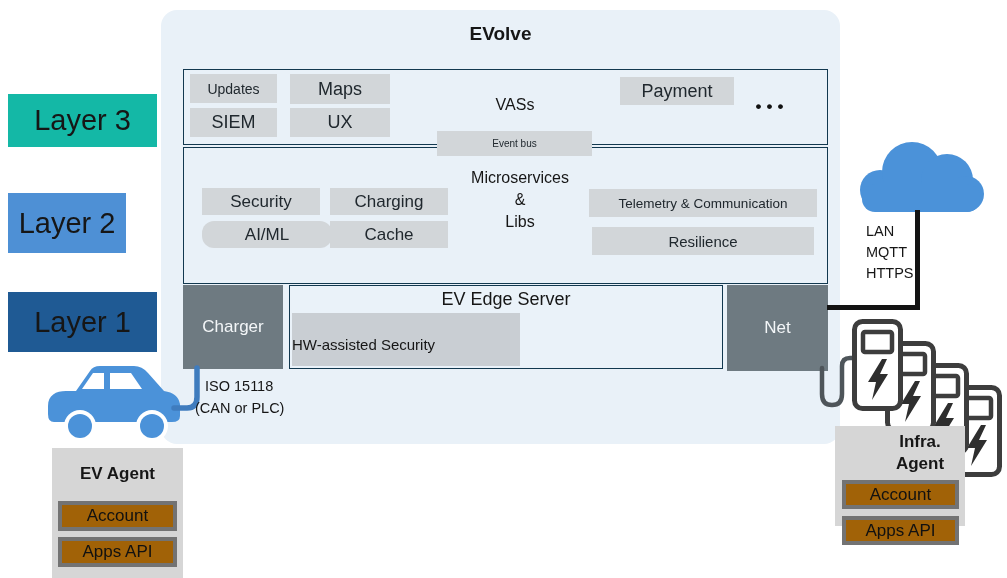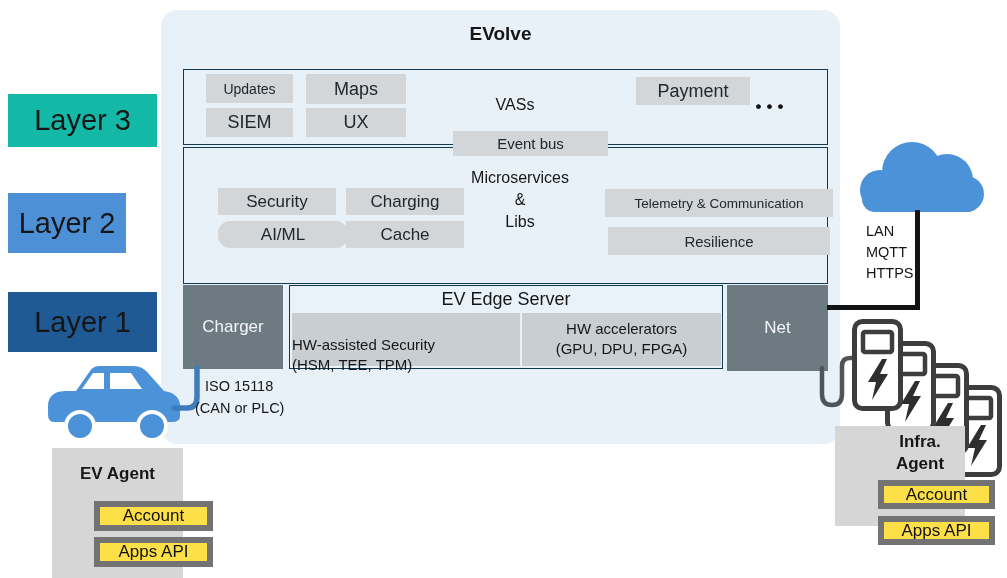--- a/index.html
+++ b/index.html
@@ -4,25 +4,25 @@
 <style>
   html,body{margin:0;padding:0;}
   body{
     width:1007px;height:578px;position:relative;overflow:hidden;
     background:#ffffff;
     font-family:"Liberation Sans", sans-serif;
     color:#161616;
   }
   .abs{position:absolute;box-sizing:border-box;}
   .center{display:flex;align-items:center;justify-content:center;text-align:center;}
-  .gbox{background:#d2d6d9;color:#20282e;margin-left:16px;}
+  .gbox{background:#d2d6d9;color:#20282e;}
   .panel{background:#e9f1f8;border-radius:16px;}
   .frame{border:1.5px solid #12384f;}
   .darkbox{background:#6e7a81;color:#f3f6f8;}
-  .whitebox{background:#fde047;border:6px solid #737373;color:#111;margin-left:36px;}
+  .whitebox{background:#a16207;border:4px solid #737373;color:#111;}
   .agentbox{background:#d6d6d6;}
   svg{display:block;}
 </style>
 </head>
 <body>
 
 <div class="abs panel" style="left:161px;top:10px;width:679px;height:434px;"></div>
 
 <div class="abs" style="left:161px;top:23px;width:679px;text-align:center;font-size:19px;font-weight:bold;">EVolve</div>
 
@@ -40,21 +40,21 @@
 <div class="abs gbox center" style="left:190px;top:74px;width:87px;height:29px;font-size:14px;">Updates</div>
 <div class="abs gbox center" style="left:290px;top:74px;width:100px;height:30px;font-size:18px;">Maps</div>
 <div class="abs gbox center" style="left:190px;top:108px;width:87px;height:29px;font-size:18px;">SIEM</div>
 <div class="abs gbox center" style="left:290px;top:108px;width:100px;height:29px;font-size:18px;">UX</div>
 <div class="abs center" style="left:455px;top:92px;width:120px;height:26px;font-size:16px;">VASs</div>
 <div class="abs gbox center" style="left:620px;top:77px;width:114px;height:28px;font-size:18px;">Payment</div>
 <div class="abs" style="left:744px;top:97px;width:56px;text-align:center;font-size:17px;font-weight:bold;letter-spacing:5px;color:#111;">•••</div>
 
 <div class="abs frame" style="left:183px;top:147px;width:645px;height:137px;"></div>
 
-<div class="abs gbox center" style="left:437px;top:131px;width:155px;height:25px;font-size:15px;z-index:6;">Event bus</div>
+<div class="abs gbox center" style="left:437px;top:131px;width:155px;height:25px;font-size:10px;z-index:6;">Event bus</div>
 
 <div class="abs" style="left:450px;top:167px;width:140px;text-align:center;font-size:16px;line-height:22px;">
   <div>Microservices</div>
   <div>&amp;</div>
   <div>Libs</div>
 </div>
 
 <div class="abs gbox center" style="left:202px;top:188px;width:118px;height:27px;font-size:17px;">Security</div>
 <div class="abs gbox center" style="left:330px;top:188px;width:118px;height:27px;font-size:17px;">Charging</div>
 <div class="abs gbox center" style="left:202px;top:221px;width:130px;height:27px;font-size:17px;border-radius:12px;">AI/ML</div>
@@ -63,25 +63,20 @@
 <div class="abs gbox center" style="left:592px;top:227px;width:222px;height:28px;font-size:15px;">Resilience</div>
 
 <div class="abs darkbox center" style="left:183px;top:285px;width:100px;height:84px;font-size:17px;">
   <span>Charger</span>
 </div>
 
 <div class="abs frame" style="left:289px;top:285px;width:434px;height:84px;background:#eaf2f9;">
   <div class="abs" style="left:0;top:3px;width:100%;text-align:center;font-size:18px;">EV Edge Server</div>
   <div class="abs" style="left:2px;top:27px;width:228px;height:53px;background:#c9ced3;text-align:left;font-size:15px;line-height:20px;padding-top:22px;">
     <div>HW-assisted Security</div>
-    <div>(HSM, TEE, TPM)</div>
-  </div>
-  <div class="abs" style="left:232px;top:27px;width:199px;height:53px;background:#c9ced3;text-align:center;font-size:15px;line-height:20px;padding-top:6px;">
-    <div>HW accelerators</div>
-    <div>(GPU, DPU, FPGA)</div>
   </div>
 </div>
 
 <div class="abs darkbox center" style="left:727px;top:285px;width:101px;height:86px;font-size:17px;">
   <span>Net</span>
 </div>
 
 <svg class="abs" style="left:848px;top:136px;" width="148" height="80" viewBox="0 0 148 80">
   <g fill="#4b92d9">
     <circle cx="32" cy="54" r="20"></circle>

